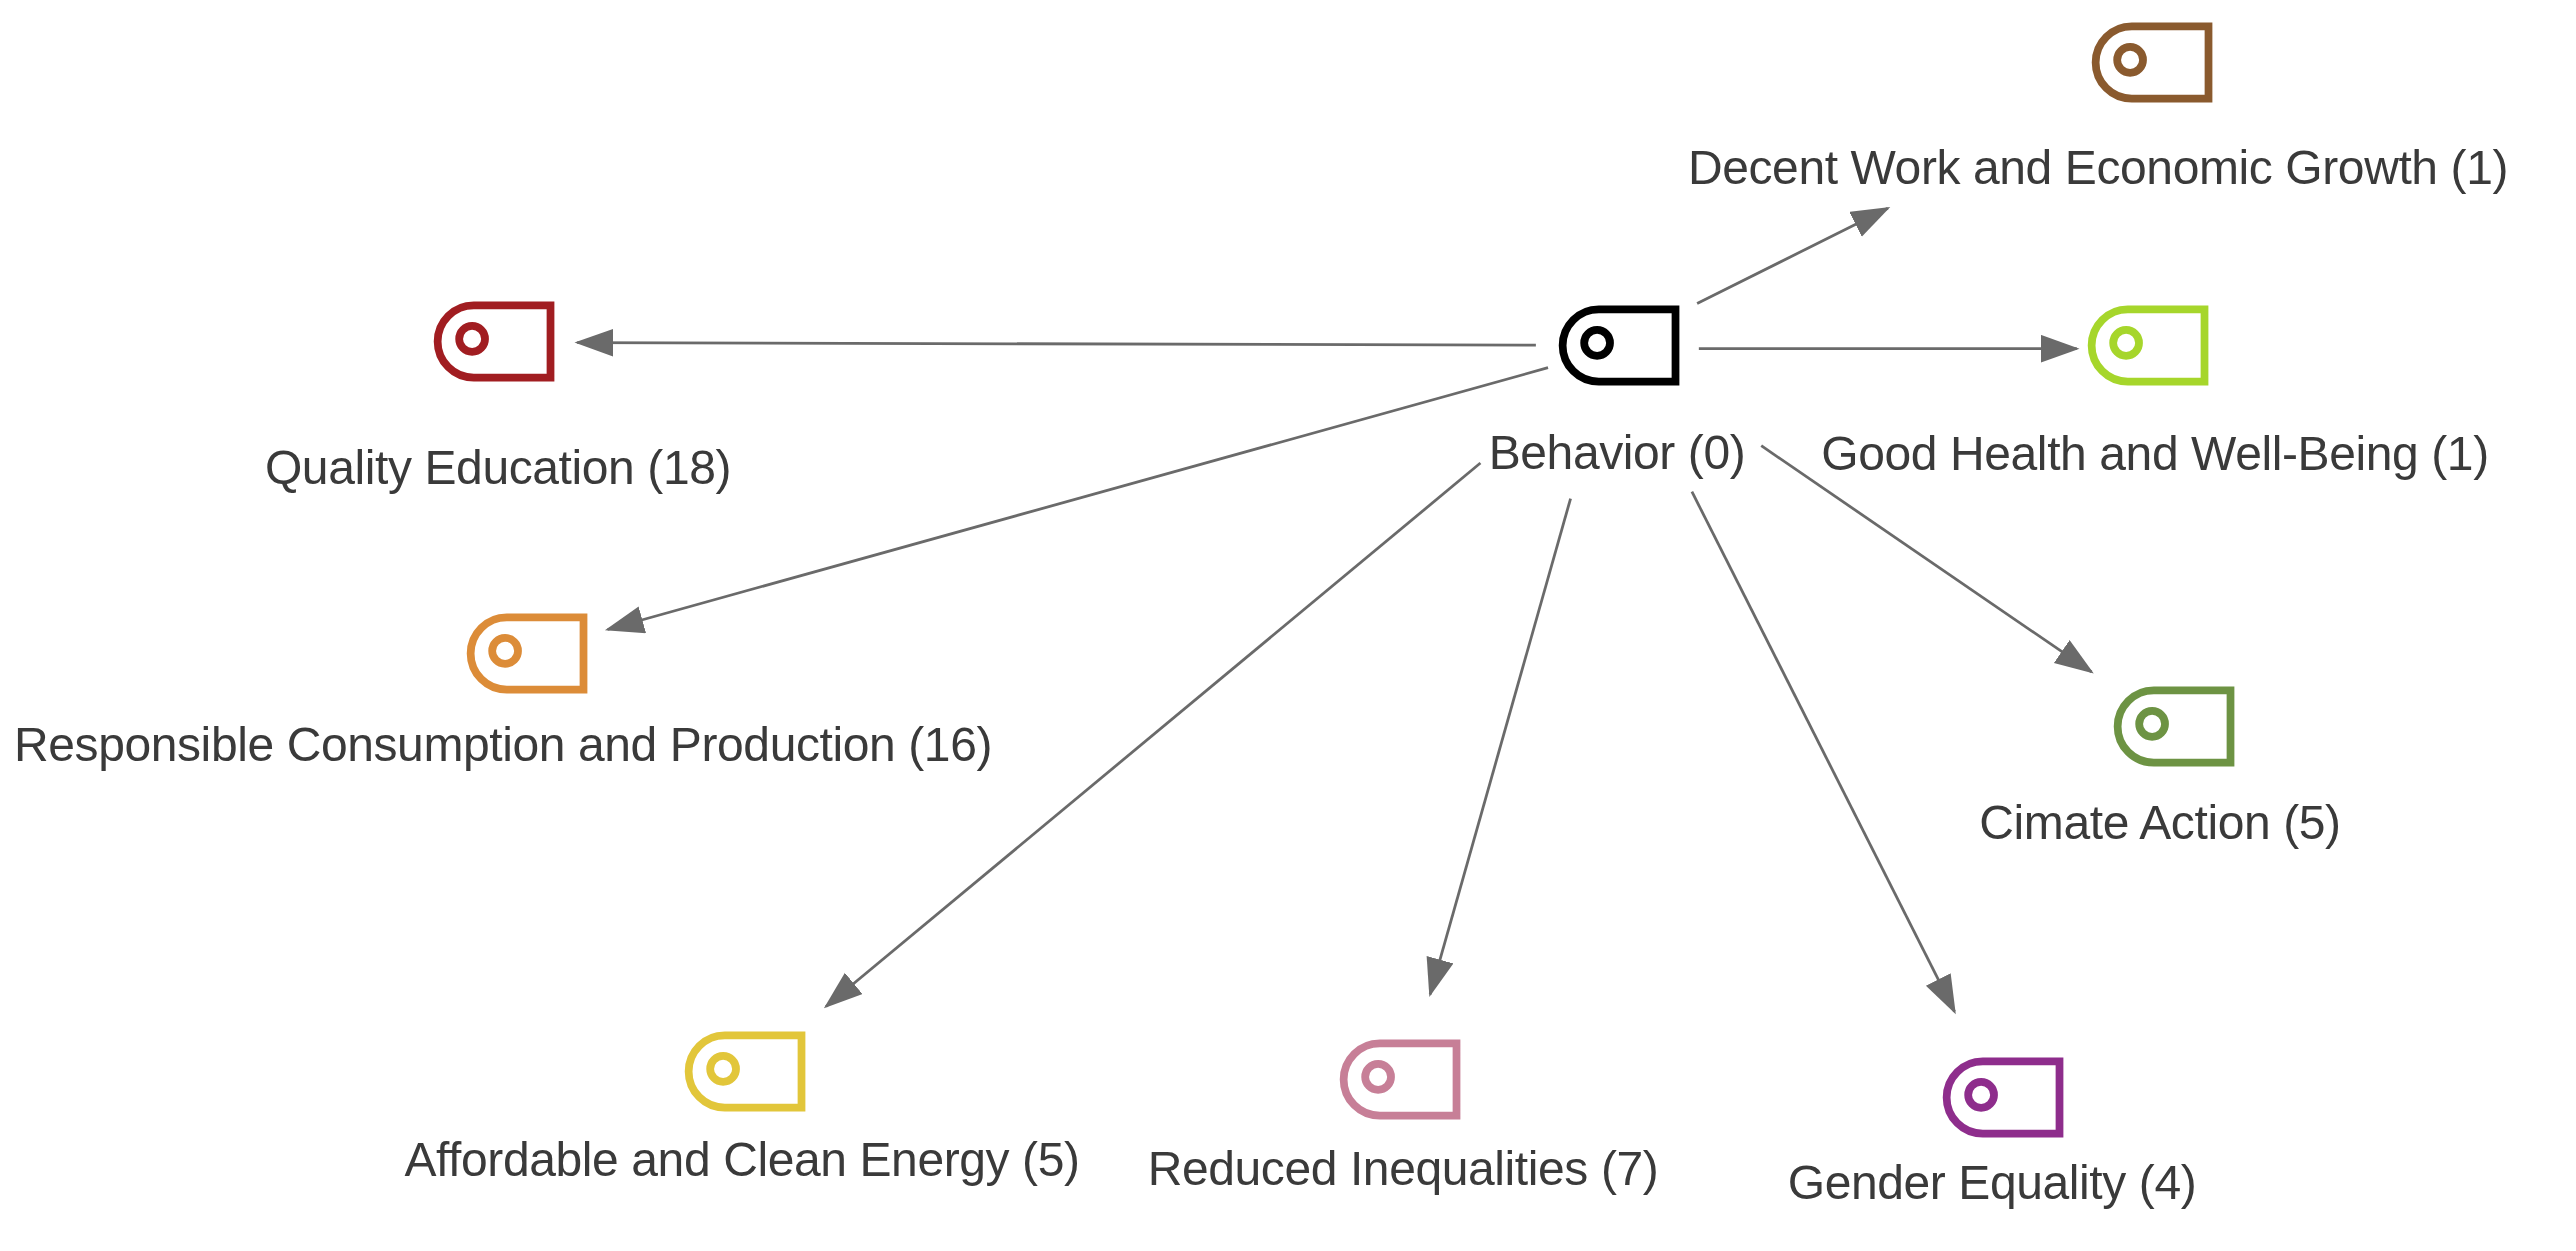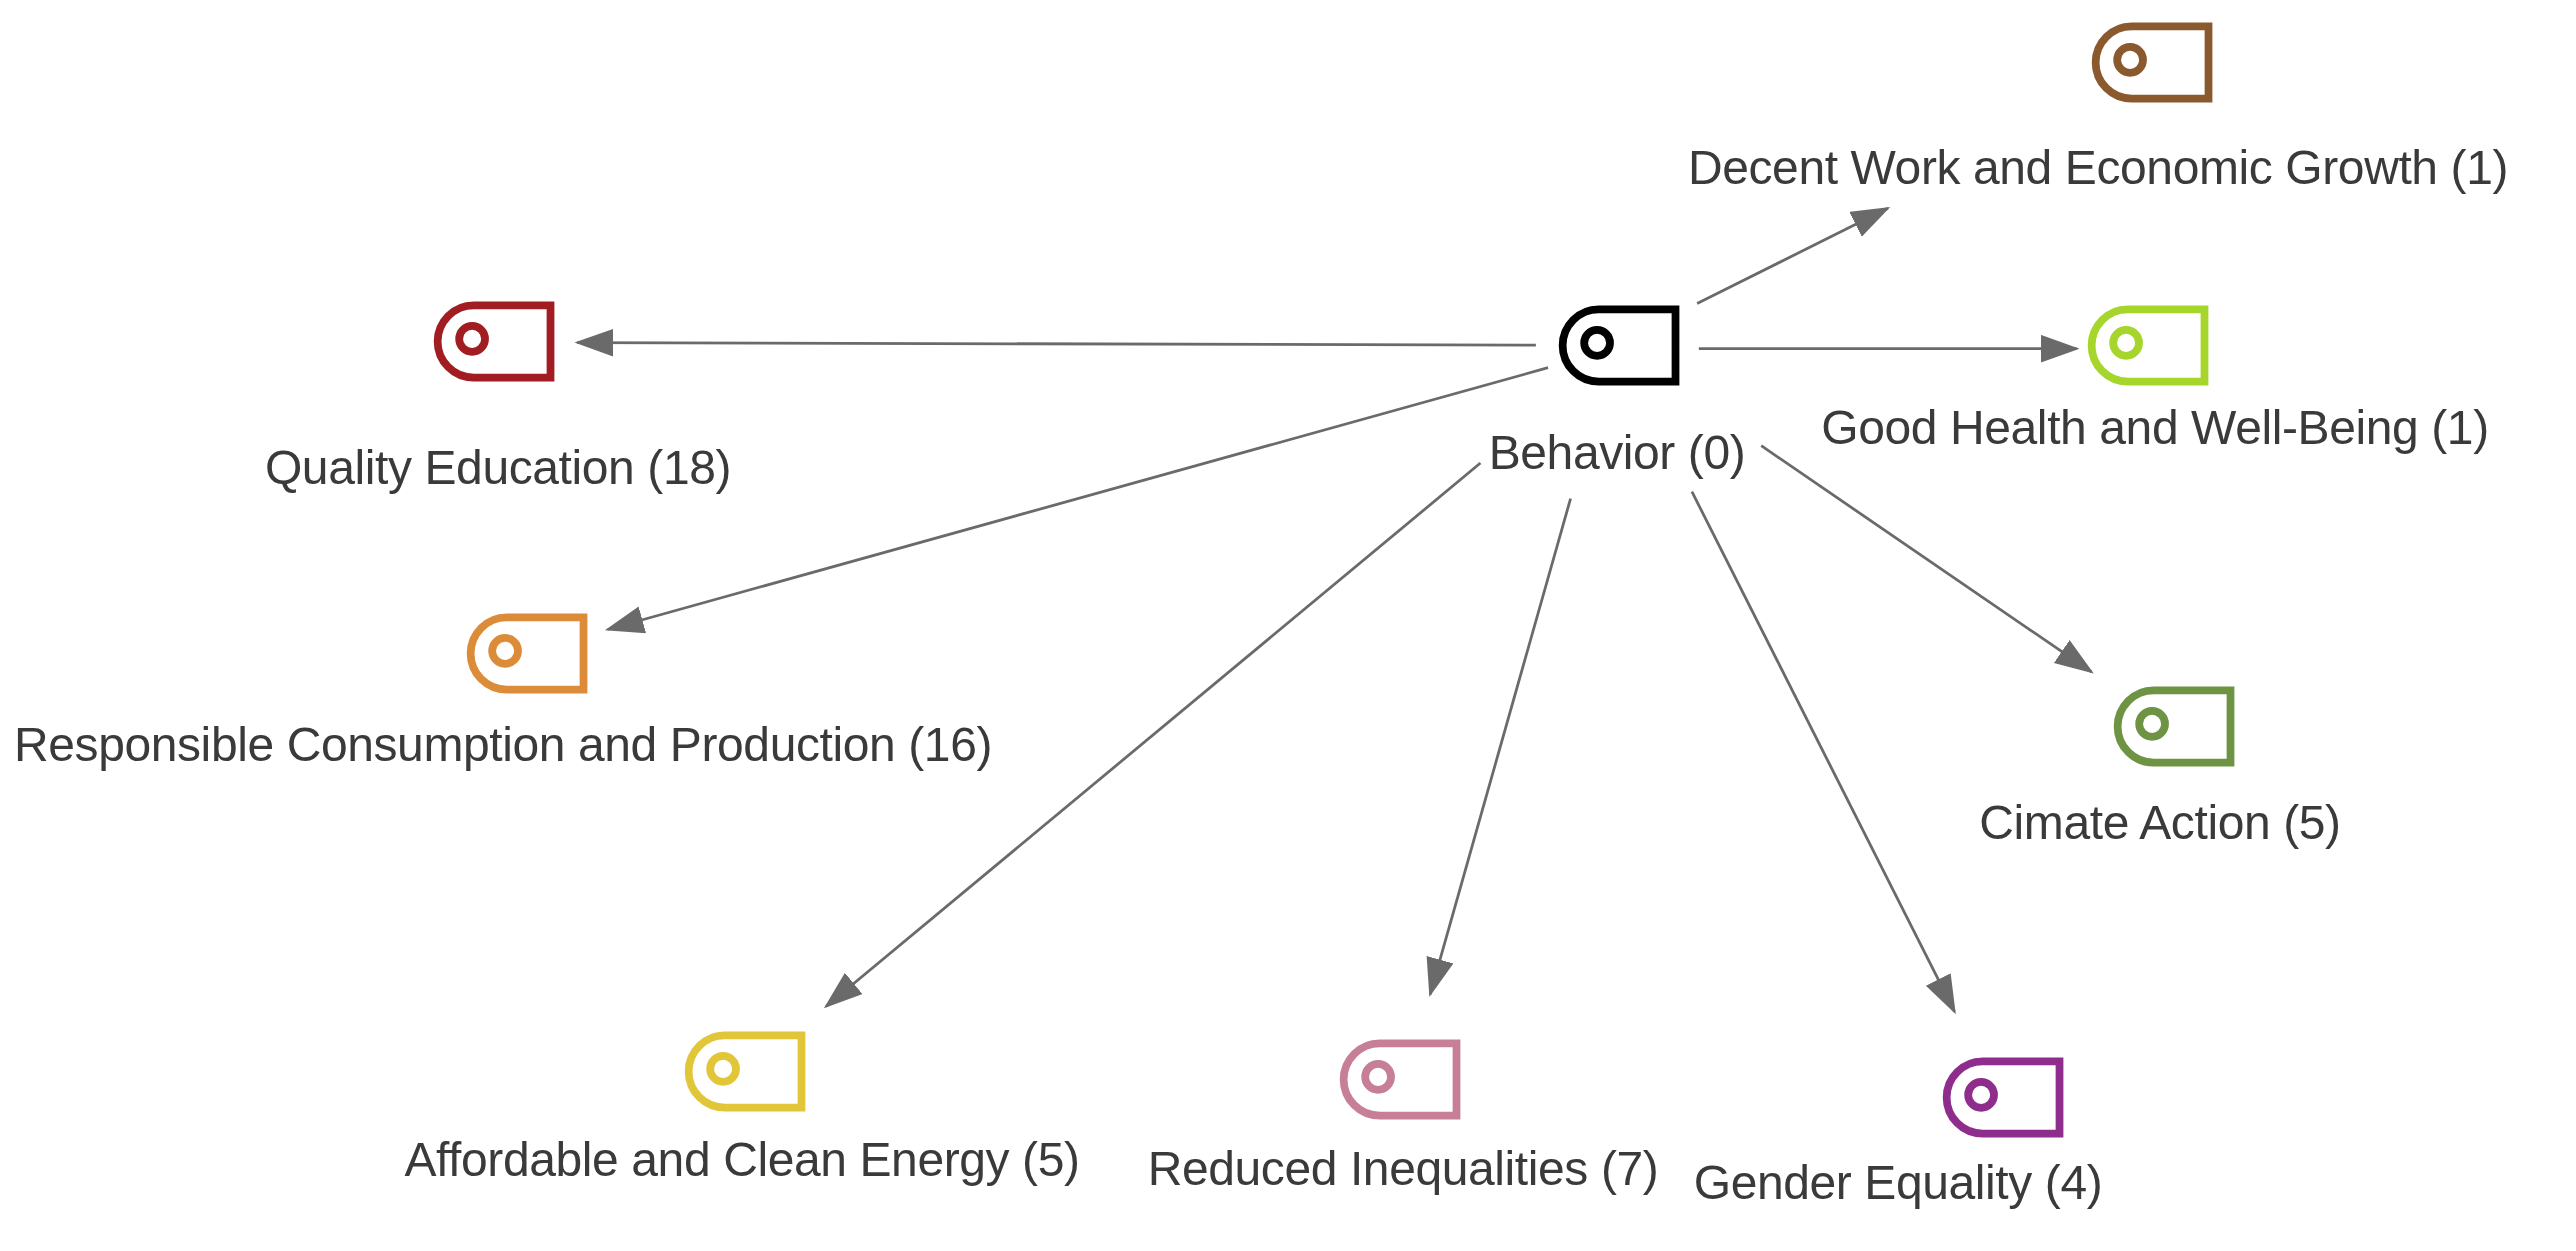--- a/index.html
+++ b/index.html
@@ -98,21 +98,21 @@
     <div class="label" style="left:2098px;top:140px">Decent Work and Economic Growth (1)</div>
   </div>
 
   <div>
     <span class="tag" style="left: 2087px; top: 305px; color: rgb(166, 214, 43);">
       <svg viewBox="0 0 142 94">
           <path d="M136,5 H47 A42,42 0 0 0 47,89 H136 Z" fill="none" stroke="currentColor" stroke-width="9"></path>
           <circle cx="45" cy="44" r="15" fill="none" stroke="currentColor" stroke-width="9"></circle>
         </svg>
     </span>
-    <div class="label" style="left:2155px;top:400px">Good Health and Well-Being (1)</div>
+    <div class="label" style="left:2155px;top:426px">Good Health and Well-Being (1)</div>
   </div>
 
   <div>
     <span class="tag" style="left: 433px; top: 301px; color: rgb(161, 29, 33);">
       <svg viewBox="0 0 142 94">
           <path d="M136,5 H47 A42,42 0 0 0 47,89 H136 Z" fill="none" stroke="currentColor" stroke-width="9"></path>
           <circle cx="45" cy="44" r="15" fill="none" stroke="currentColor" stroke-width="9"></circle>
         </svg>
     </span>
     <div class="label" style="left:498px;top:440px">Quality Education (18)</div>
@@ -158,17 +158,17 @@
     <div class="label" style="left:1403px;top:1141px">Reduced Inequalities (7)</div>
   </div>
 
   <div>
     <span class="tag" style="left: 1942px; top: 1057px; color: rgb(142, 45, 140);">
       <svg viewBox="0 0 142 94">
           <path d="M136,5 H47 A42,42 0 0 0 47,89 H136 Z" fill="none" stroke="currentColor" stroke-width="9"></path>
           <circle cx="45" cy="44" r="15" fill="none" stroke="currentColor" stroke-width="9"></circle>
         </svg>
     </span>
-    <div class="label" style="left:1898px;top:1155px">Gender Equality (4)</div>
+    <div class="label" style="left:1992px;top:1155px">Gender Equality (4)</div>
   </div>
 
 </div>
 
 
 </body></html>

